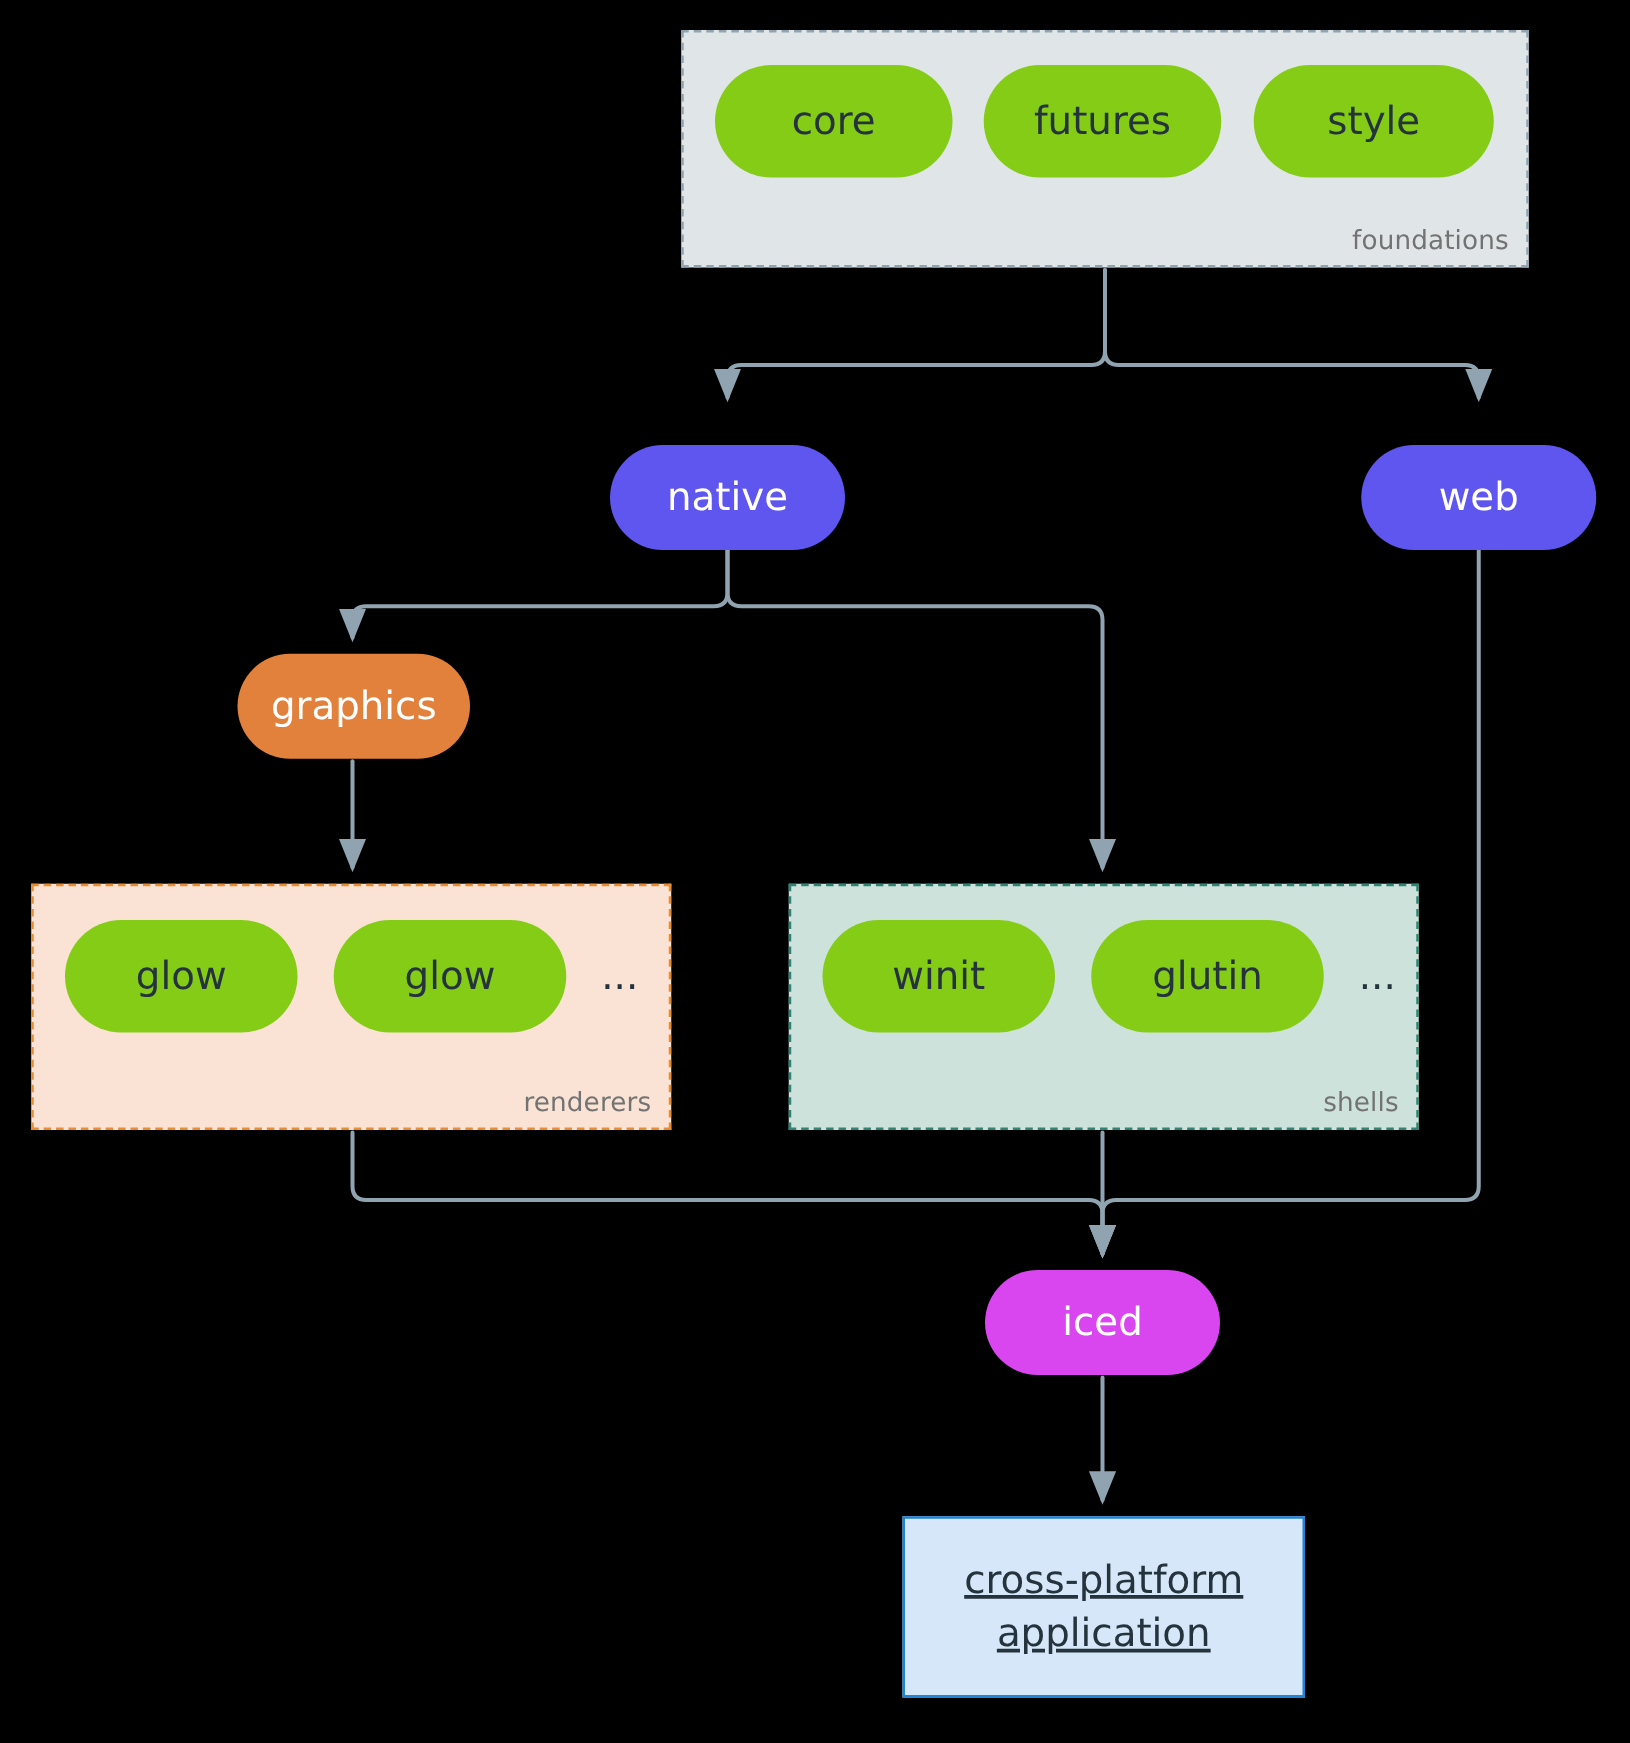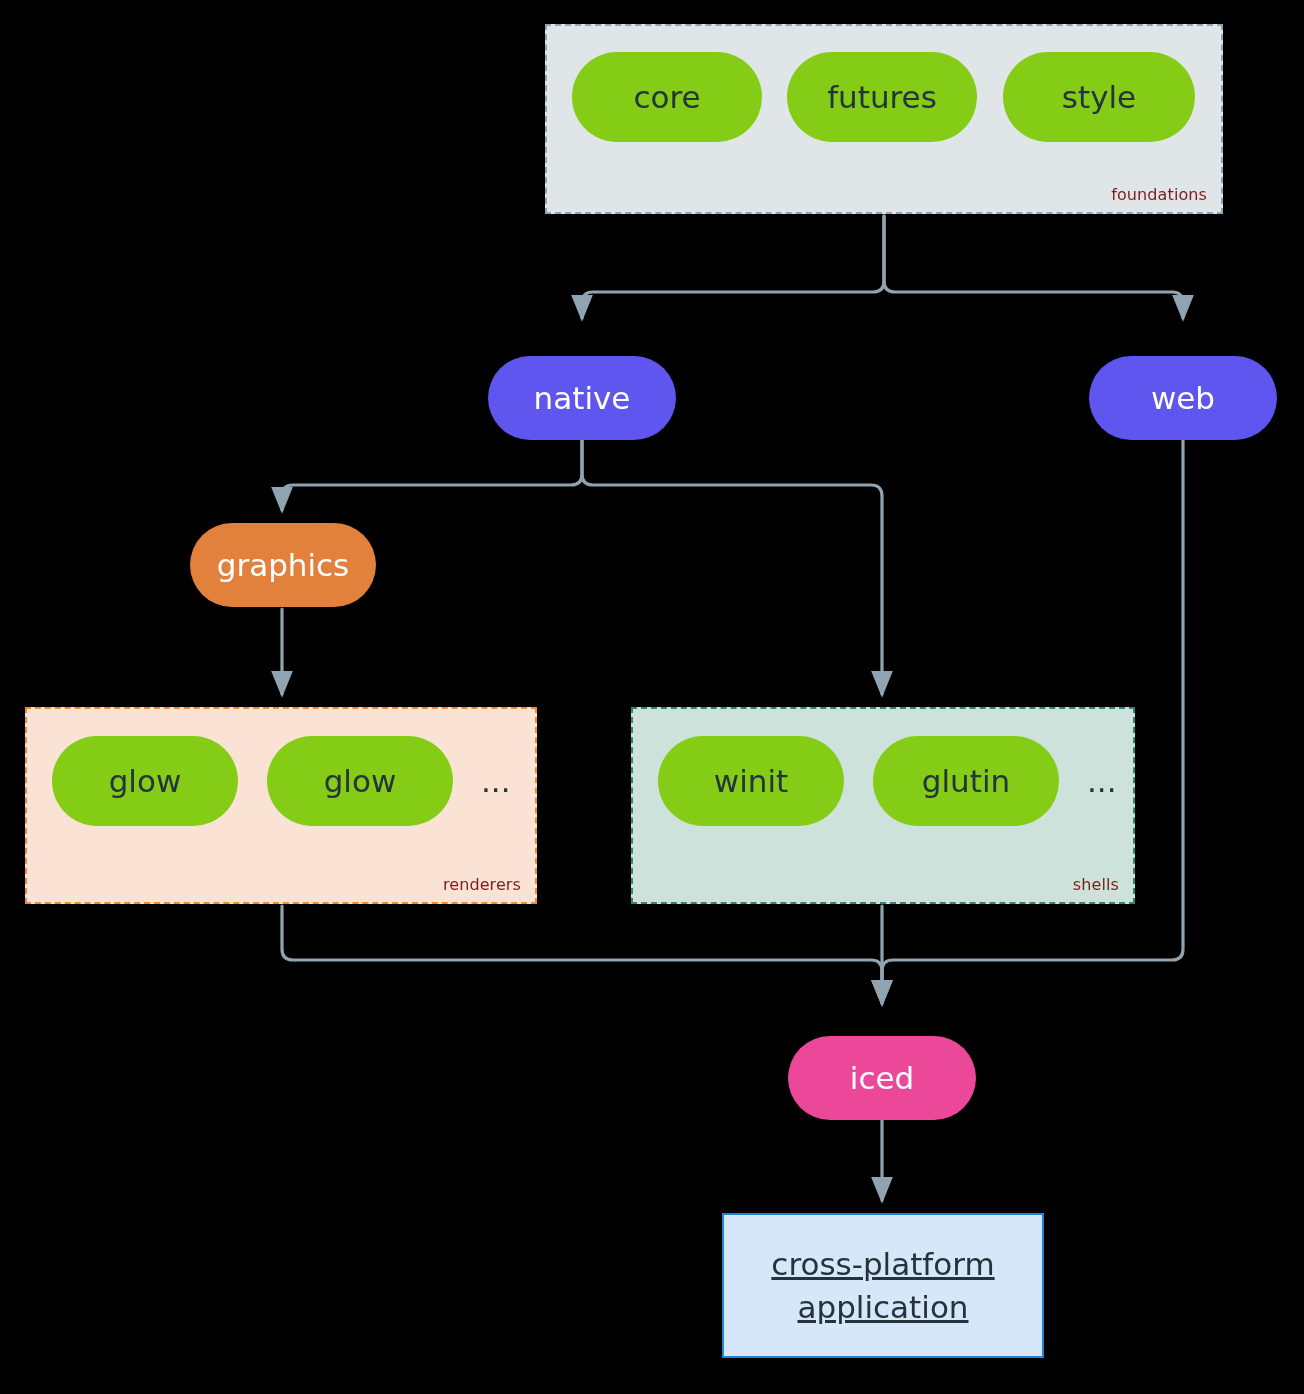--- a/index.html
+++ b/index.html
@@ -27,22 +27,22 @@
 
   
   .cluster {
     position: absolute;
     box-sizing: border-box;
   }
   .cluster-label {
     position: absolute;
     right: 14px;
     bottom: 8px;
-    font-size: 16px;
-    color: #7f1d1d;
+    font-size: 21px;
+    color: #737373;
     letter-spacing: 0.1px;
     white-space: nowrap;
   }
 
   #cluster-foundations {
     left: 545px;  top: 24px;
     width: 678px; height: 190px;
     background: #e0e5e8;
     border: 2px dashed #8fa3b0;
   }
@@ -77,23 +77,22 @@
   .pill-purple {
     background: #5f55ef;
     color: #ffffff;
     margin-top: 25px;
   }
   .pill-orange {
     background: #e2813c;
     color: #ffffff;
   }
   .pill-blue {
-    background: #ec4899;
+    background: #d946ef;
     color: #ffffff;
-    margin-top: 20px;
   }
 
   
   #node-core    { left: 572px;  top: 52px;  width: 190px; height: 90px; }
   #node-futures { left: 787px;  top: 52px;  width: 190px; height: 90px; }
   #node-style   { left: 1003px; top: 52px;  width: 192px; height: 90px; }
 
   
   #node-native  { left: 488px;  top: 331px; width: 188px; height: 84px; }
   #node-web     { left: 1089px; top: 331px; width: 188px; height: 84px; }

